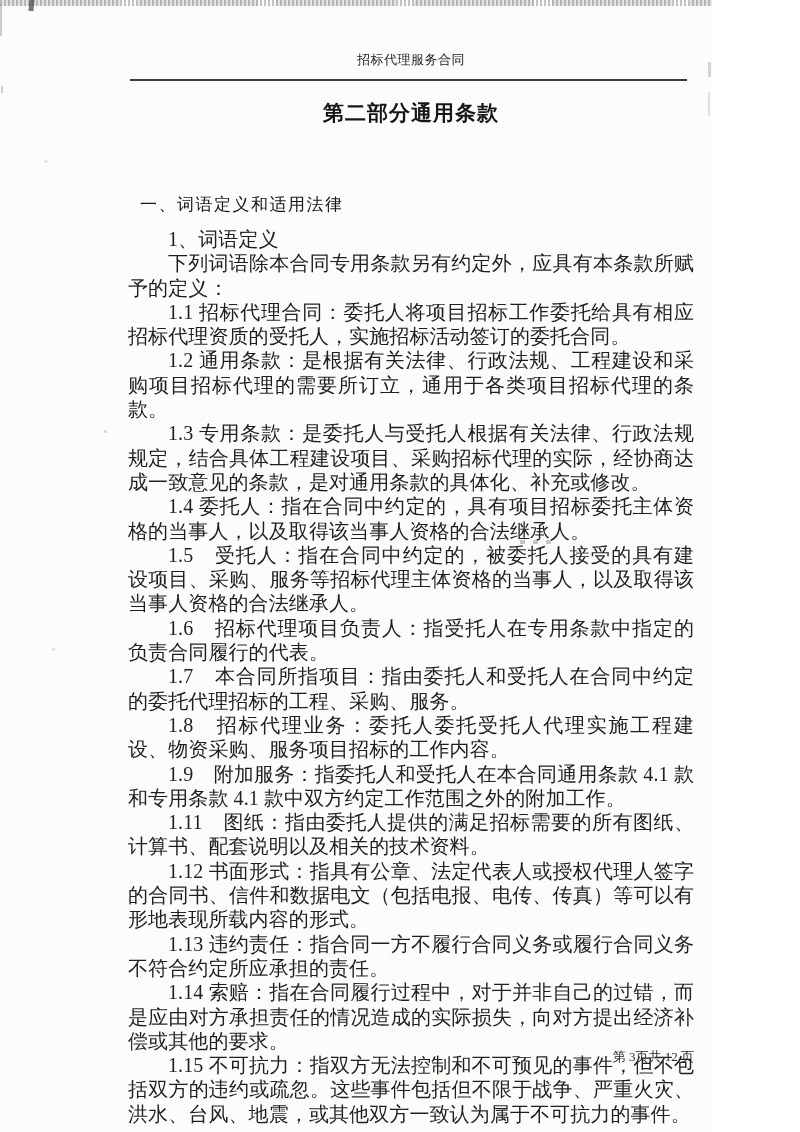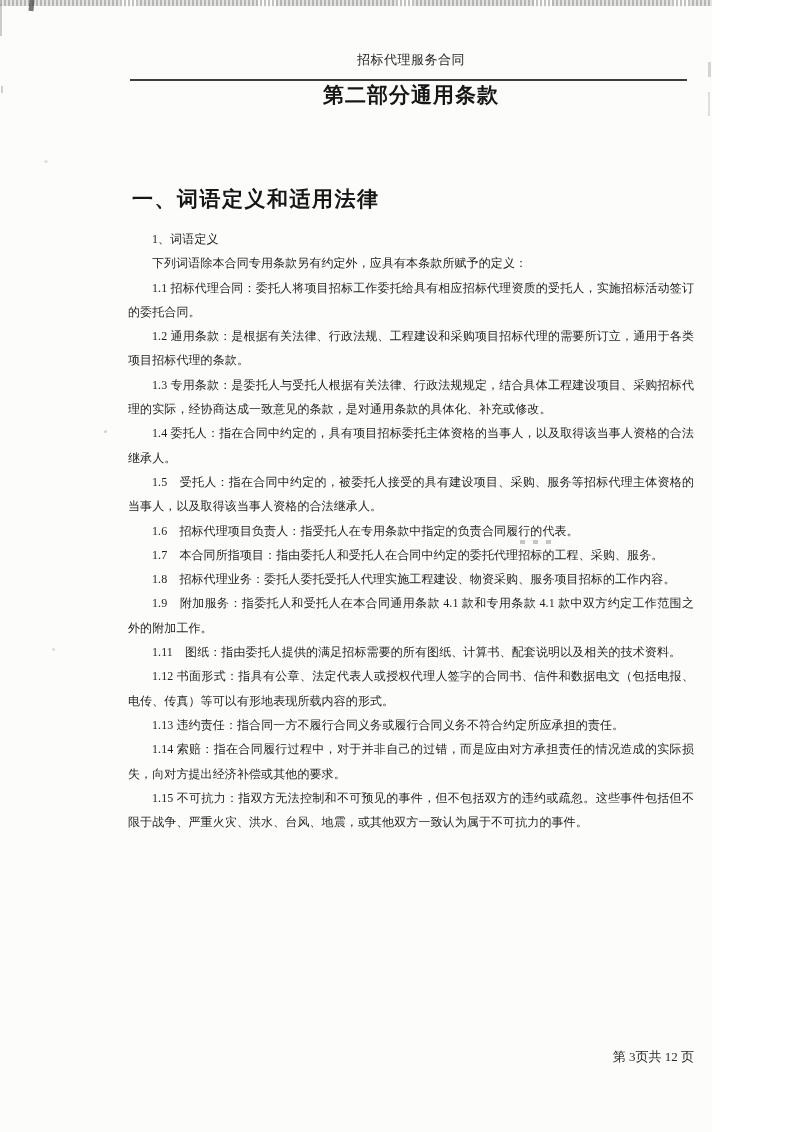--- a/index.html
+++ b/index.html
@@ -61,43 +61,43 @@
   }
   .header-rule {
     position: absolute;
     top: 79px; left: 2px;
     width: 557px;
     height: 2px;
     background: #3c3c3c;
   }
   .part-title {
     position: absolute;
-    top: 81px; left: 0;
+    top: 99px; left: 0;
     width: 100%;
     margin: 0;
     text-align: center;
     font-size: 21px;
     font-weight: bold;
     letter-spacing: 1px;
     color: #161616;
   }
   .section-heading {
     position: absolute;
     top: 181px; left: 0;
-    margin: 4px;
-    font-size: 21px;
-    font-weight: bold;
+    margin: 12px;
+    font-size: 17px;
+    font-weight: normal;
     letter-spacing: 1.5px;
     color: #161616;
   }
   .body-text {
     position: absolute;
     top: 227px; left: 0;
     width: 566px;
-    font-size: 12px;
+    font-size: 20px;
     line-height: 24.3px;
     letter-spacing: 0.1px;
     text-align: justify;
     color: #1f1f1f;
   }
   .body-text p {
     margin: 0;
     text-indent: 2em;
   }
   .page-footer {

